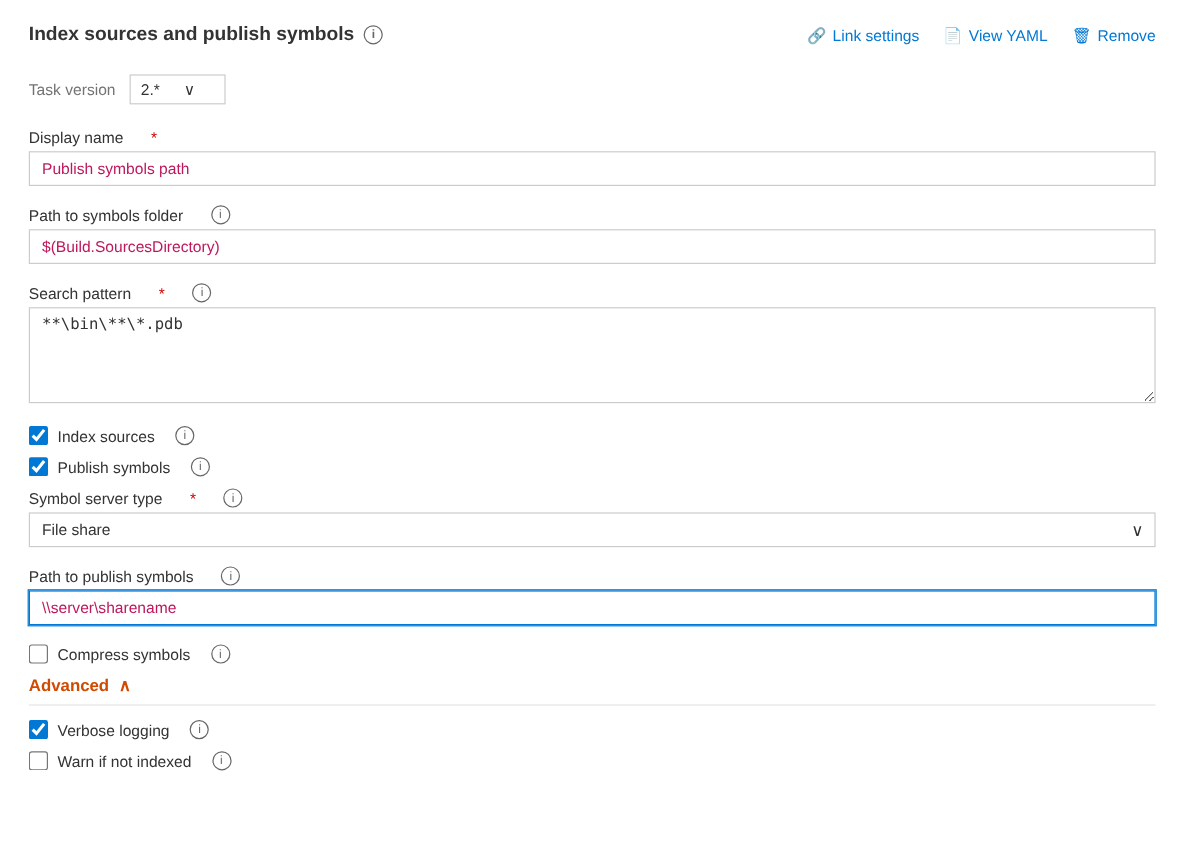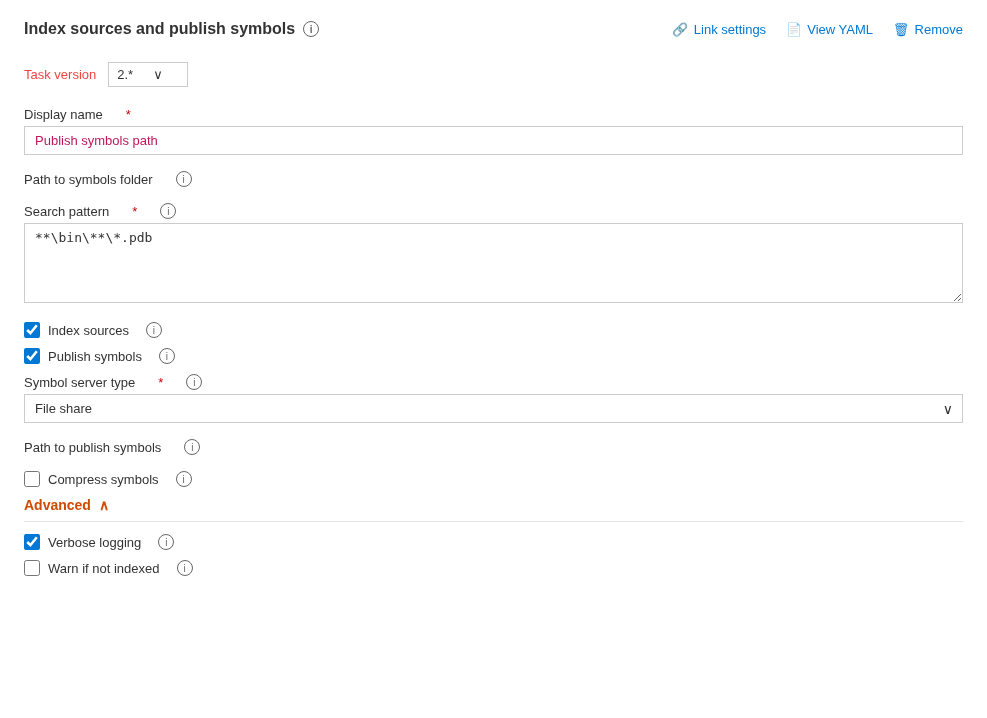--- a/index.html
+++ b/index.html
@@ -83,21 +83,21 @@
       outline: none;
     }
     .task-version-row {
       display: flex;
       align-items: center;
       gap: 12px;
       margin-bottom: 20px;
     }
     .task-version-label {
       font-size: 13px;
-      color: #ef4444;
+      color: #737373;
     }
     .version-select {
       display: flex;
       align-items: center;
       border: 1px solid #ccc;
       padding: 4px 8px;
       gap: 20px;
       cursor: pointer;
       min-width: 80px;
       font-size: 13px;
@@ -204,20 +204,21 @@
     <span class="required">*</span>
   </div>
   <input class="form-input" type="text" value="Publish symbols path" style="">
 </div>
 
 <div class="form-row">
   <div class="form-label">
     <span>Path to symbols folder</span>
     <span class="info-icon">i</span>
   </div>
+  <input class="form-input" type="text" value="$(Build.SourcesDirectory)" style="">
 </div>
 
 <div class="form-row">
   <div class="form-label">
     <span>Search pattern</span>
     <span class="required">*</span>
     <span class="info-icon">i</span>
   </div>
   <textarea class="form-textarea" style="">**\bin\**\*.pdb</textarea>
 </div>
@@ -251,20 +252,21 @@
     </select>
     <span class="select-arrow">∨</span>
   </div>
 </div>
 
 <div class="form-row">
   <div class="form-label">
     <span>Path to publish symbols</span>
     <span class="info-icon">i</span>
   </div>
+  <input class="form-input focused-input" type="text" value="\\server\sharename" style="">
 </div>
 
 <div class="checkbox-row">
   <input type="checkbox" id="compress-symbols" style="">
   <label class="checkbox-label" for="compress-symbols">
     <span>Compress symbols</span>
     <span class="info-icon">i</span>
   </label>
 </div>
 

